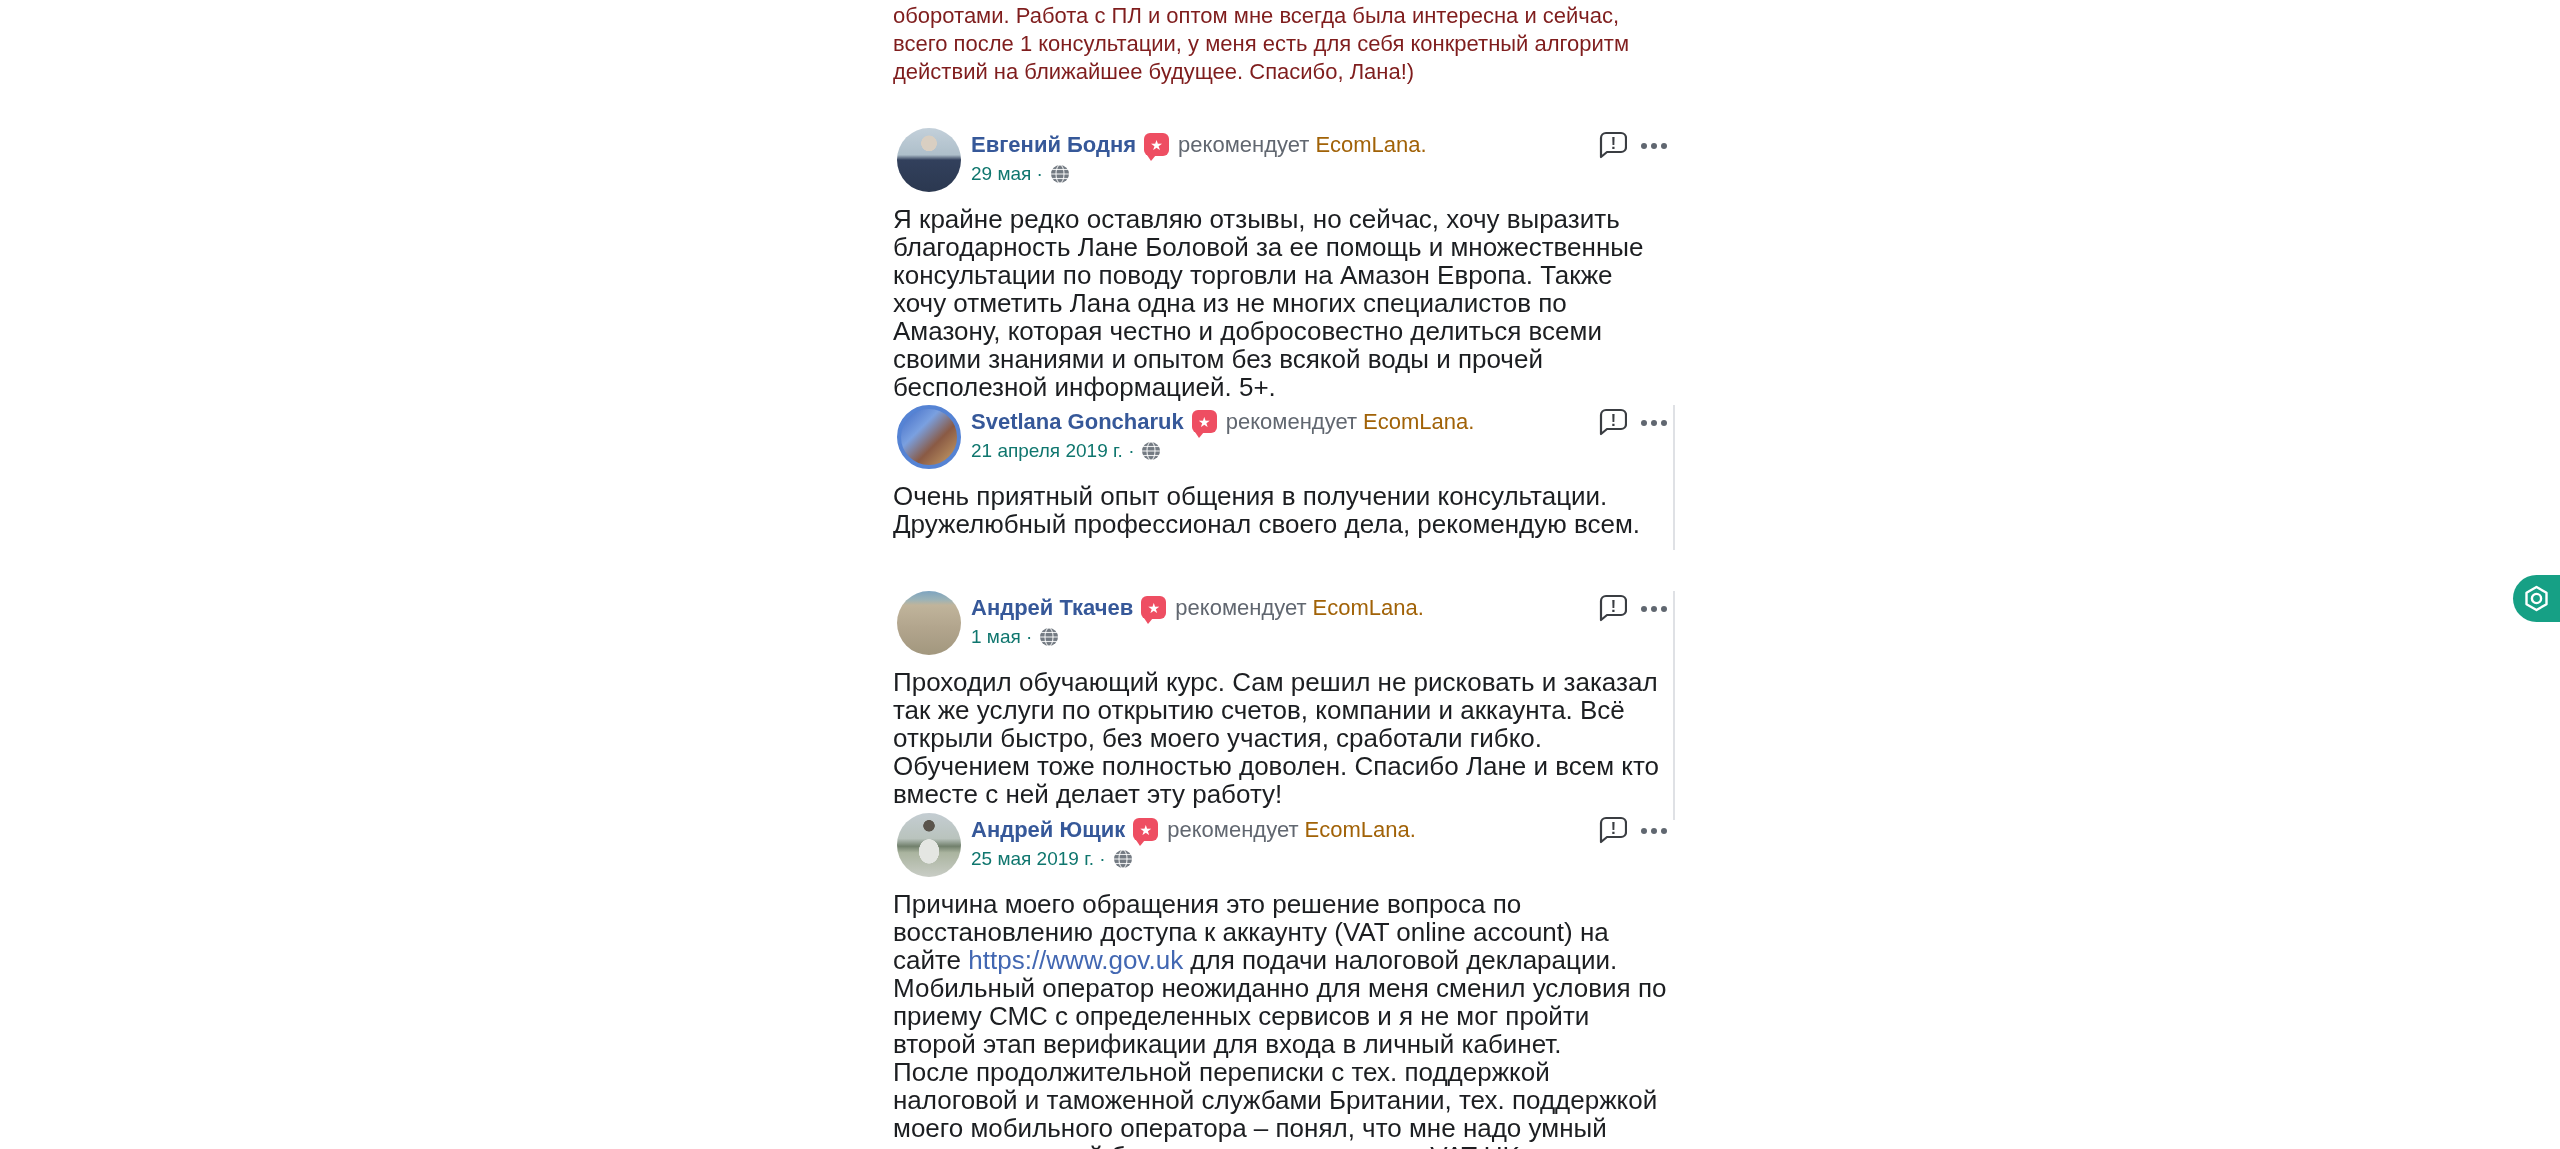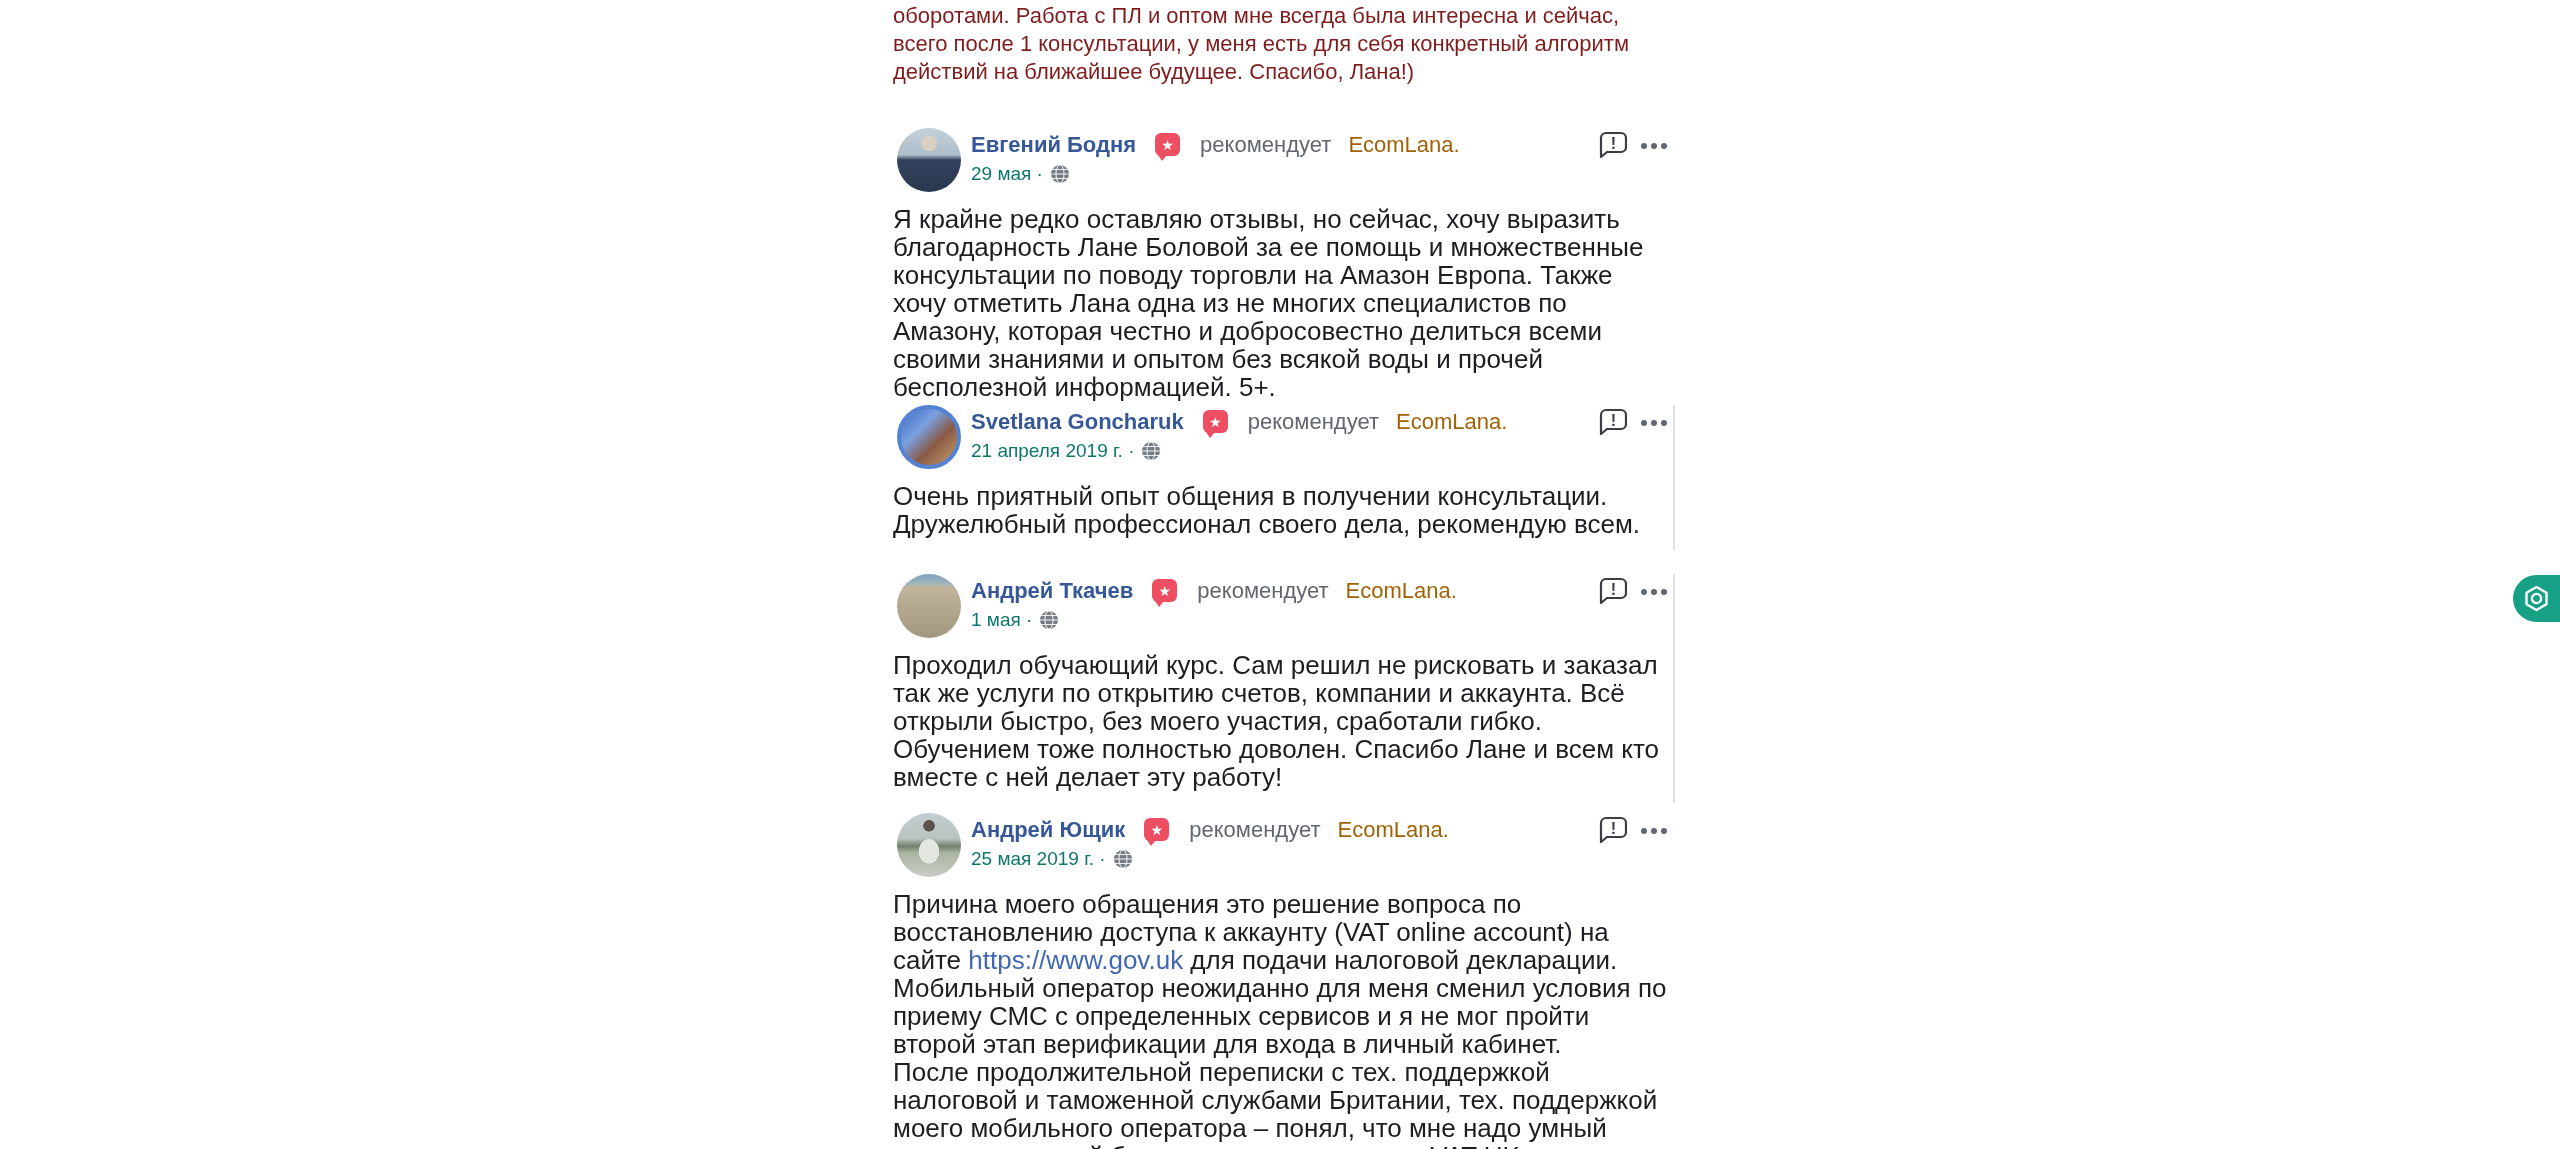--- a/index.html
+++ b/index.html
@@ -15,21 +15,21 @@
   .feed { position: absolute; left: 893px; top: 0; width: 780px; }
 
   .partial-text {
     position: absolute; top: 2px; left: 0; width: 772px;
     font-size: 22px; line-height: 28px; color: #7f1d1d;
   }
 
   .review { position: absolute; left: 0; width: 100%; }
   .r0 { top: 128px; }
   .r1 { top: 405px; }
-  .r2 { top: 574px; }
+  .r2 { top: 591px; }
   .r3 { top: 813px; }
 
   .review-header { position: relative; min-height: 64px; }
 
   .avatar {
     position: absolute; left: 4px; top: 0;
     width: 64px; height: 64px; border-radius: 50%;
     overflow: hidden;
   }
   .av0 { background:
@@ -38,21 +38,21 @@
   .av1 { border: 4px solid #5583d4; background:
       linear-gradient(135deg, #3d68c4 0%, #7aa0e0 35%, #8a5a44 62%, #c9a36a 100%); }
   .av2 { background:
       linear-gradient(180deg, #7da4c0 0%, #9db3b6 14%, #c0b49b 22%, #b3a68e 55%, #a2977e 100%); }
   .av3 { background:
       radial-gradient(circle at 50% 20%, #5a544c 0 9%, rgba(0,0,0,0) 10%),
       radial-gradient(ellipse at 50% 60%, #e4e6e2 0 22%, rgba(0,0,0,0) 23%),
       linear-gradient(180deg, #c4cdd2 0%, #b9c3bd 40%, #71806c 52%, #aab49f 62%, #c9cdc6 100%); }
 
   .review-meta { margin-left: 78px; padding-top: 3px; }
-  .name-row { font-size: 22px; line-height: 27px; display: flex; align-items: center; gap: 11px; }
+  .name-row { font-size: 22px; line-height: 27px; display: flex; align-items: center; }
   .author-link { color: #365899; font-weight: 700; text-decoration: none; cursor: pointer; }
   .recommend-badge {
     display: inline-flex; align-items: center; justify-content: center;
     width: 25px; height: 23px; border-radius: 6px;
     background: #ee4e62; margin: 0 9px 0 8px; position: relative; flex: none;
   }
   .recommend-badge::after {
     content: ""; position: absolute; left: 3px; bottom: -5px;
     width: 0; height: 0;
     border-left: 4px solid transparent; border-right: 5px solid transparent;

